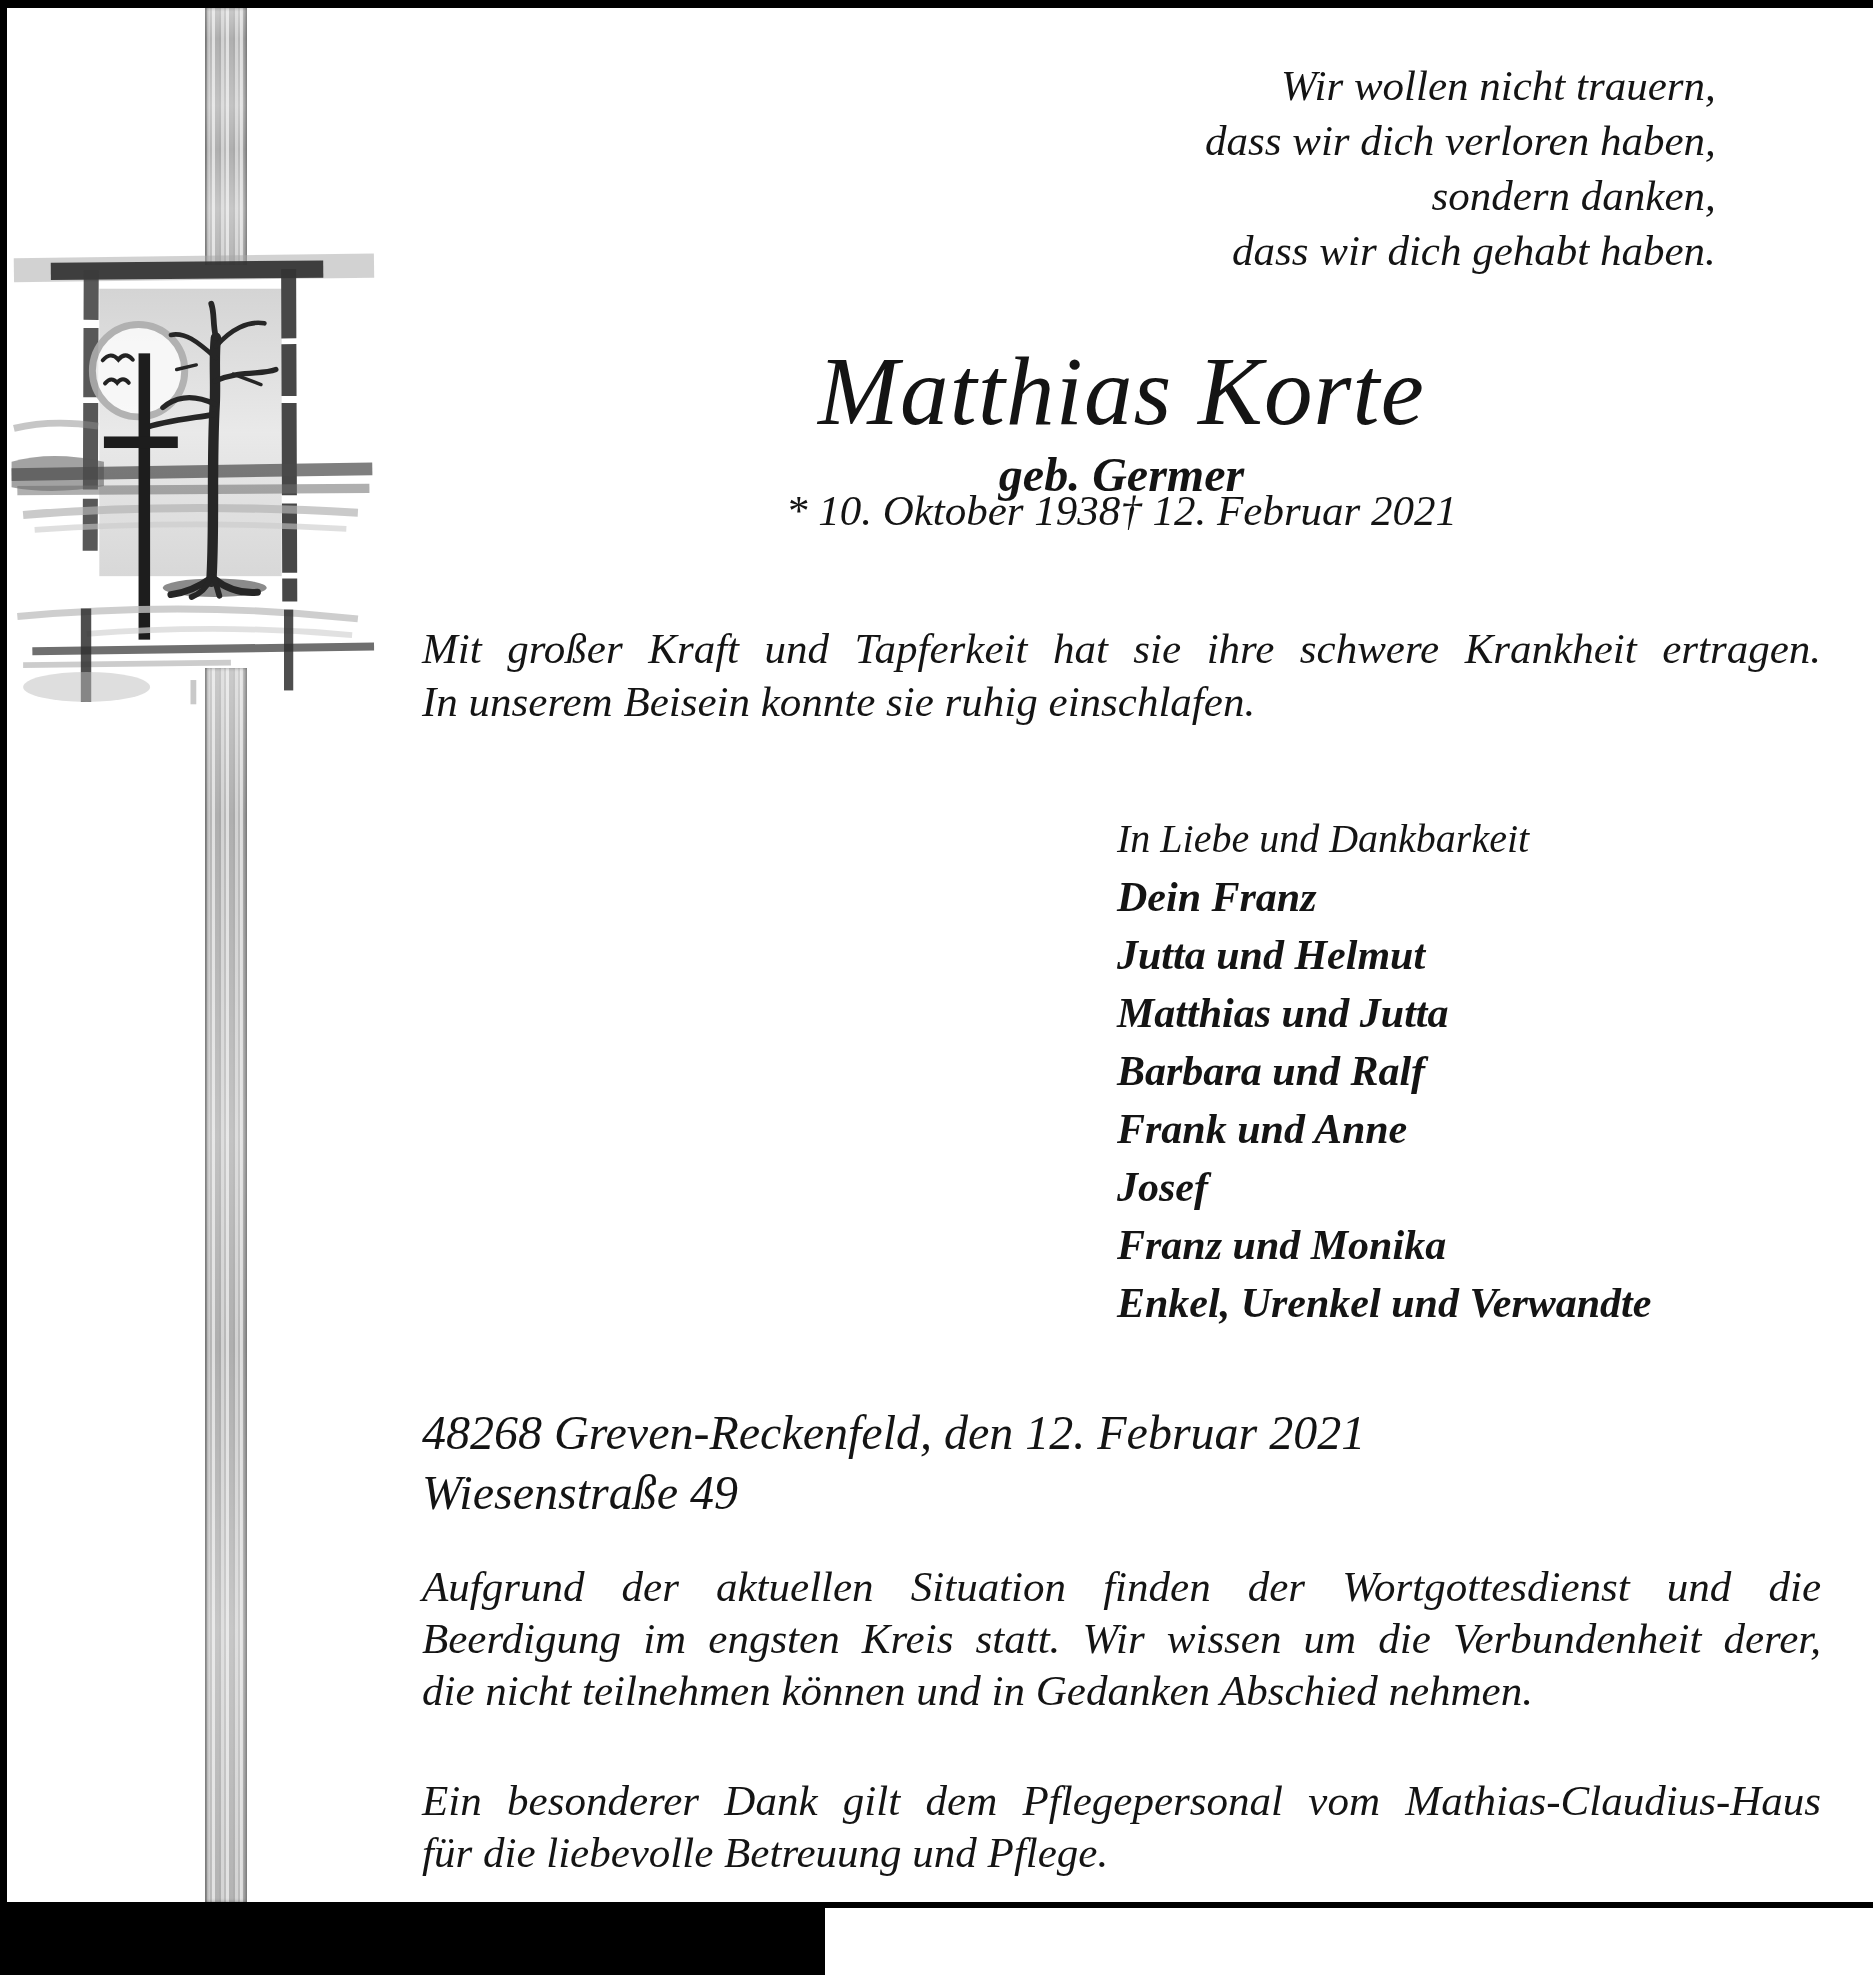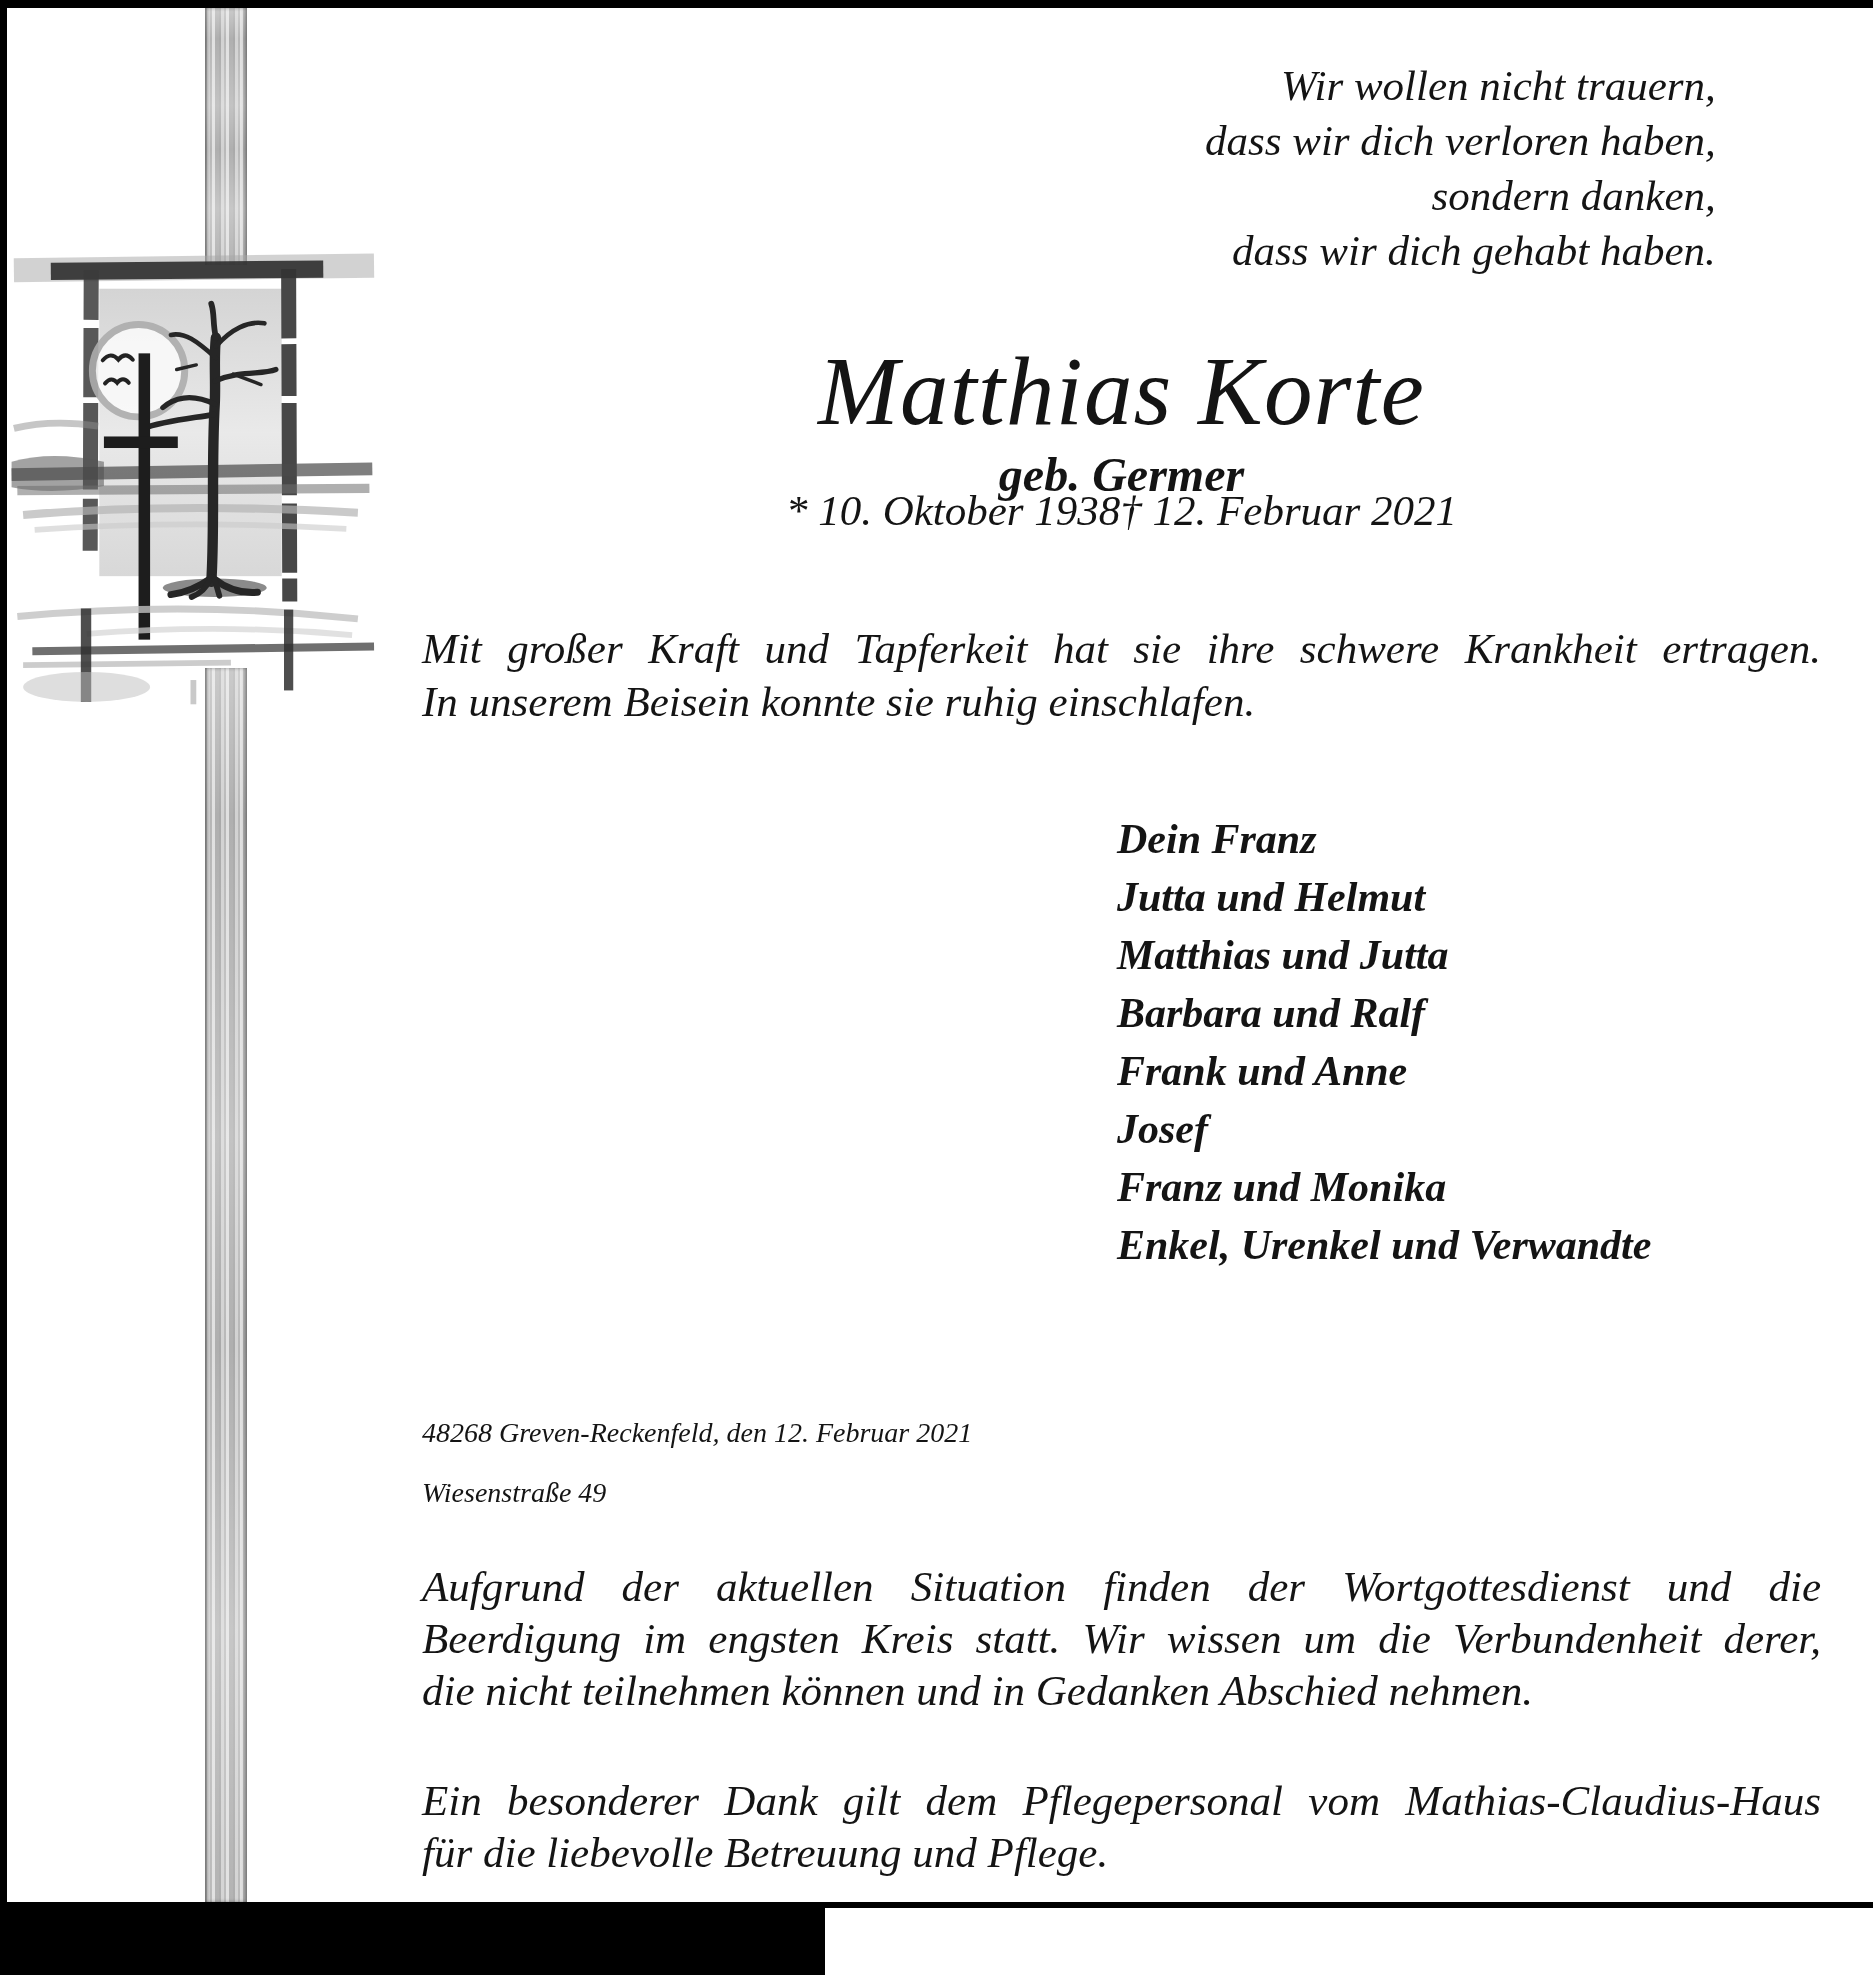--- a/index.html
+++ b/index.html
@@ -41,21 +41,21 @@
   .name{left:422px;top:341px;width:1399px;text-align:center;font-size:97px;line-height:1.05;letter-spacing:1.2px;}
   .maiden{left:422px;top:451px;width:1399px;text-align:center;font-size:48px;line-height:1;font-weight:bold;}
   .dates{left:422px;top:489px;width:1399px;text-align:center;font-size:43px;line-height:1;}
   .dates .death-date{font-style:italic;}
   .par{left:422px;width:1399px;font-size:43px;line-height:52px;}
   .obituary{top:622px;line-height:53px;}
   .jline{text-align:justify;text-align-last:justify;}
   .condolence{left:1117px;top:810px;font-size:42px;line-height:58px;}
   .condolence .intro{font-size:40px;font-weight:400;}
   .condolence .mourner{font-weight:700;font-style:italic;}
-  .address{left:422px;top:1403px;font-size:28px;line-height:60px;font-style:italic;}
+  .address{left:422px;top:1403px;font-size:48px;line-height:60px;font-style:italic;}
   .funeral{top:1561px;}
   .thanks{top:1775px;}
 </style>
 </head>
 <body>
 
 <div class="page">
 
   <div class="abs edge-top"></div>
   <div class="abs edge-left"></div>
@@ -146,20 +146,21 @@
   <div class="abs dates it">
     <span>* 10. Oktober 1938</span><span class="death-date">† 12. Februar 2021</span>
   </div>
 
   <div class="abs par obituary it">
     <div class="jline">Mit großer Kraft und Tapferkeit hat sie ihre schwere Krankheit ertragen.</div>
     <div>In unserem Beisein konnte sie ruhig einschlafen.</div>
   </div>
 
   <div class="abs condolence it">
+    <div class="intro">In Liebe und Dankbarkeit</div>
     <div class="mourner">Dein Franz</div>
     <div class="mourner">Jutta und Helmut</div>
     <div class="mourner">Matthias und Jutta</div>
     <div class="mourner">Barbara und Ralf</div>
     <div class="mourner">Frank und Anne</div>
     <div class="mourner">Josef</div>
     <div class="mourner">Franz und Monika</div>
     <div class="mourner">Enkel, Urenkel und Verwandte</div>
   </div>
 

